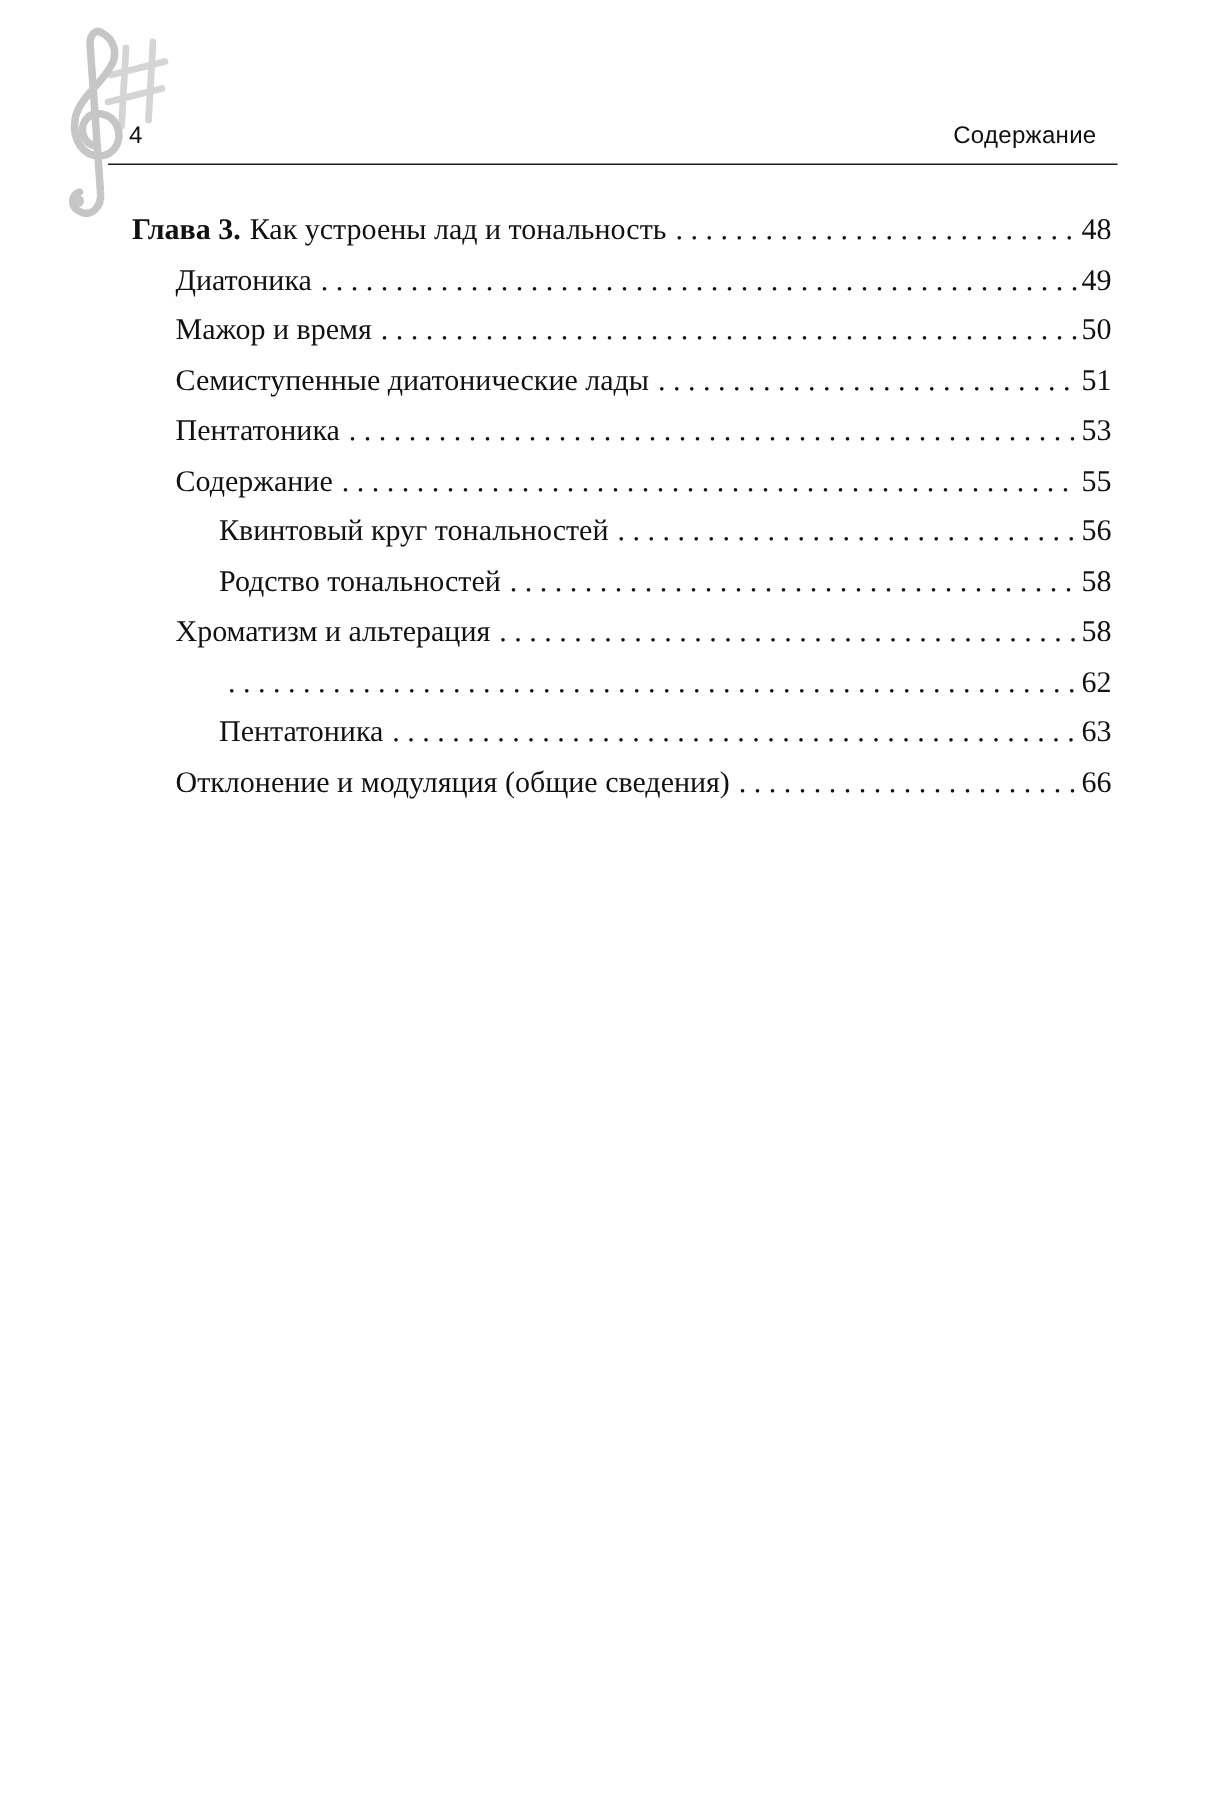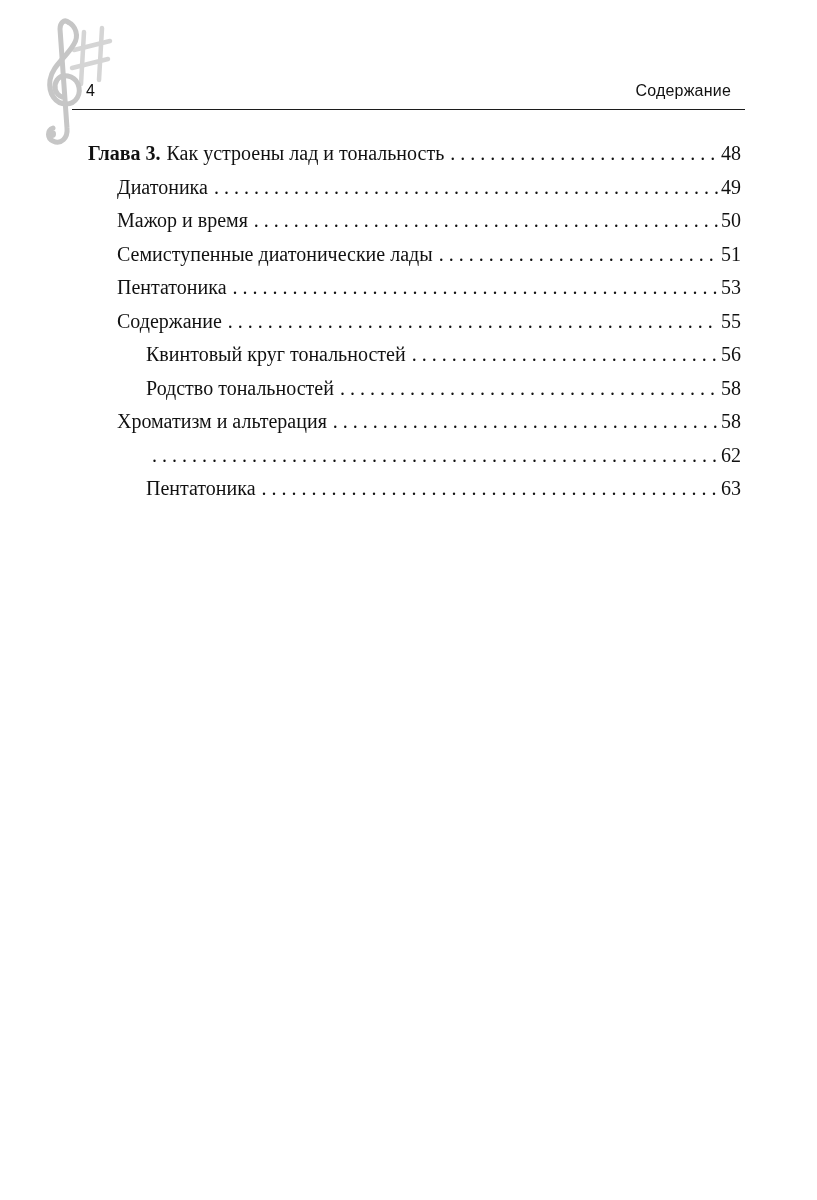--- a/index.html
+++ b/index.html
@@ -153,15 +153,21 @@
 
       <span class="toc-dots"></span>
       <span class="toc-page">62</span>
     </div>
       <div class="toc-row level-2">
 
       <span class="toc-label">Пентатоника</span>
       <span class="toc-dots"></span>
       <span class="toc-page">63</span>
     </div>
+      <div class="toc-row level-1">
+
+      <span class="toc-label">Отклонение и модуляция (общие сведения)</span>
+      <span class="toc-dots"></span>
+      <span class="toc-page">66</span>
+    </div>
     </div>
 
 </div>
 
 </body></html>

